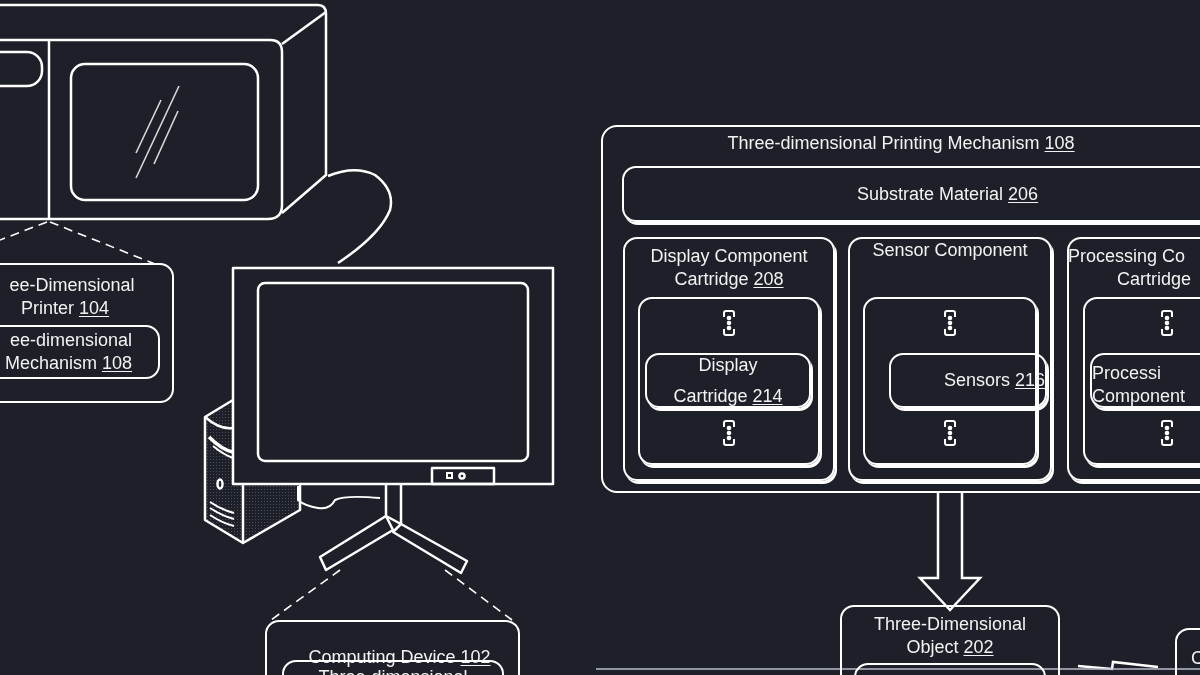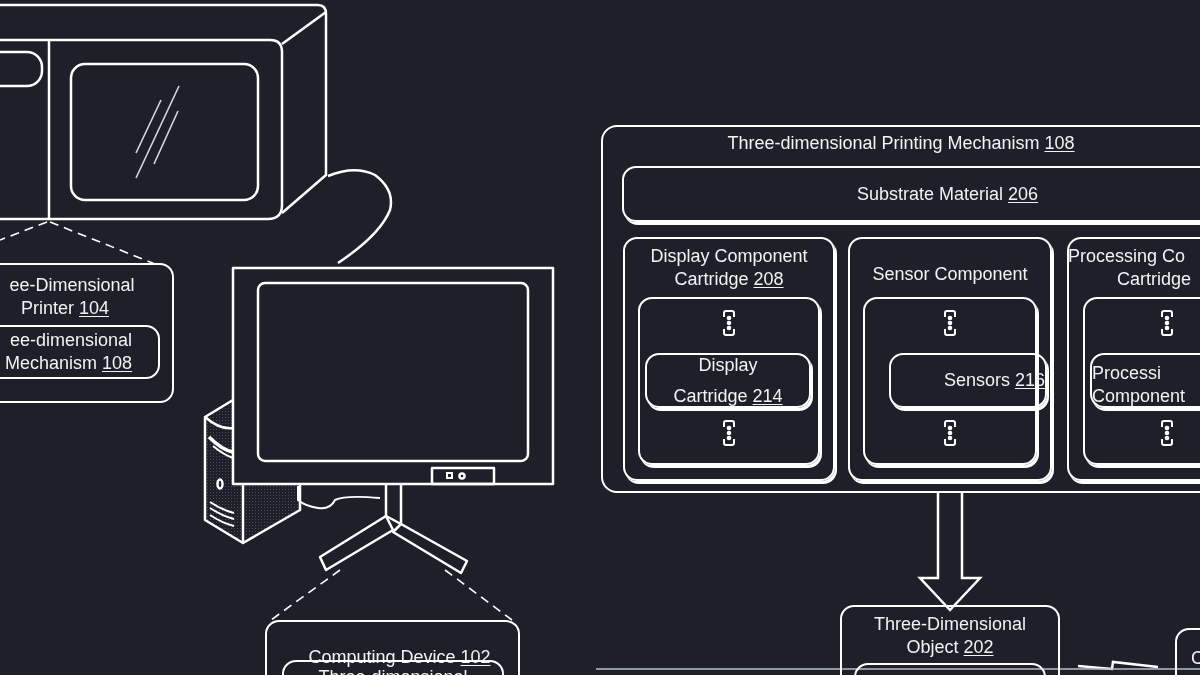--- a/index.html
+++ b/index.html
@@ -183,21 +183,21 @@
               <path d="M3 8 V4 Q3 2 5 2 H11 Q13 2 13 4 V8 M3 20 V24 Q3 26 5 26 H11 Q13 26 13 24 V20" fill="none" stroke="#fff" stroke-width="2"></path>
               <circle cx="8" cy="9" r="2.3" fill="#fff"></circle>
               <circle cx="8" cy="14" r="2.3" fill="#fff"></circle>
               <circle cx="8" cy="19" r="2.3" fill="#fff"></circle>
             </svg>
         </div>
       </div>
     </div>
 
     <div class="box" style="left:245px; top:110px; width:204px; height:244px; border-radius:14px; box-shadow:2px 3px 0 0 #ffffff;">
-      <div class="label" style="top:24px;">Sensor Component</div>
+      <div class="label" style="top:0;">Sensor Component</div>
       <div class="box" style="left:13px; top:58px; width:174px; height:168px; box-shadow:2px 3px 0 0 #ffffff;">
         <div class="dots" style="left:77px; top:10px;">
           <svg viewBox="0 0 16 28">
               <path d="M3 8 V4 Q3 2 5 2 H11 Q13 2 13 4 V8 M3 20 V24 Q3 26 5 26 H11 Q13 26 13 24 V20" fill="none" stroke="#fff" stroke-width="2"></path>
               <circle cx="8" cy="9" r="2.3" fill="#fff"></circle>
               <circle cx="8" cy="14" r="2.3" fill="#fff"></circle>
               <circle cx="8" cy="19" r="2.3" fill="#fff"></circle>
             </svg>
         </div>
         <div class="pill" style="left:24px; top:54px; width:158px; height:55px;align-items:flex-end;">

